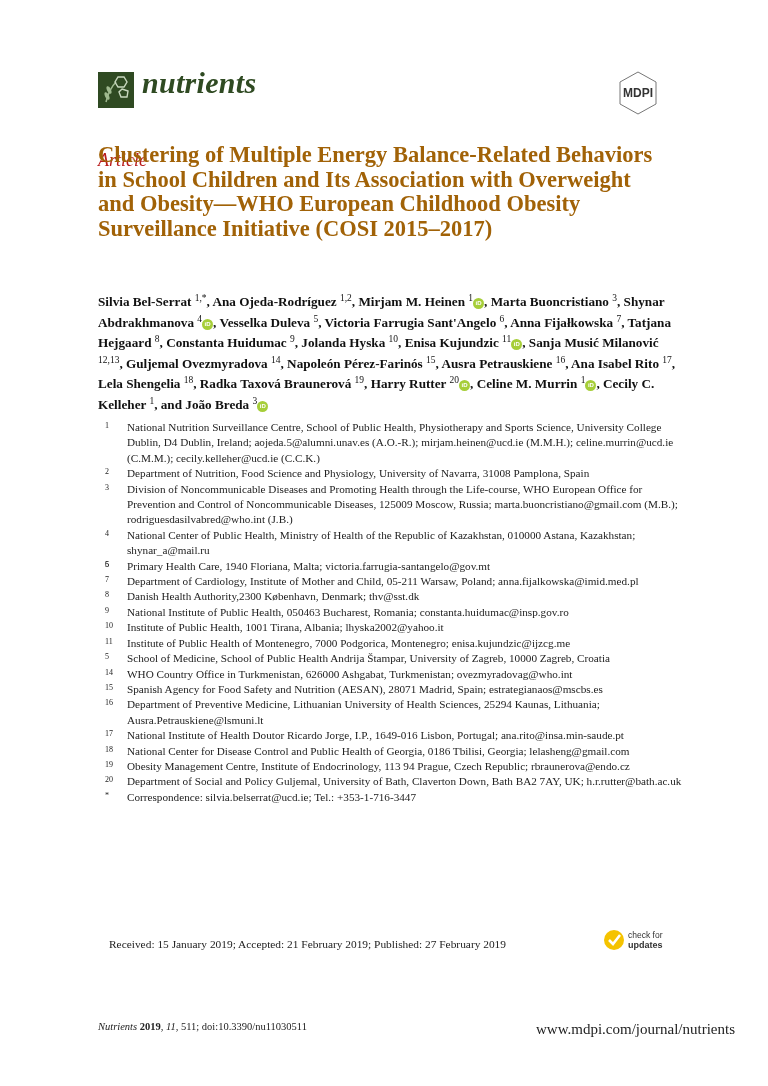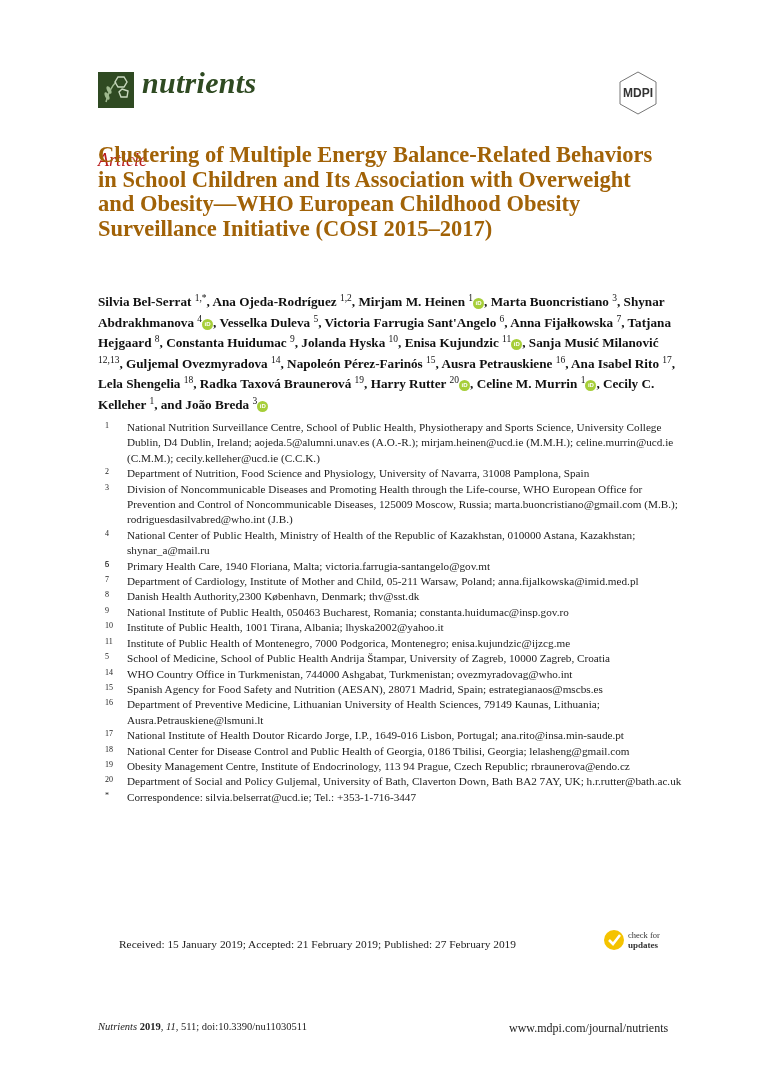--- a/index.html
+++ b/index.html
@@ -14,28 +14,28 @@
            line-height: 24.5px; color: #a16207; }
   .authors { position: absolute; left: 98px; top: 292px; width: 580px; font-size: 13.2px; font-weight: bold;
              line-height: 20.5px; color: #111; }
   .authors sup { font-weight: normal; font-size: 9.5px; line-height: 0; }
   .orcid { display: inline-block; width: 11px; height: 11px; border-radius: 50%; background: #a6ce39;
            color: #fff; font-size: 6px; text-align: center; line-height: 11px; vertical-align: 1px;
            font-family: "Liberation Sans", sans-serif; font-weight: bold; }
   .affils { position: absolute; left: 105px; top: 420px; width: 580px; font-size: 11.2px; line-height: 15.4px; color: #222; }
   .affil { position: relative; padding-left: 22px; }
   .affil-num { position: absolute; left: 0; top: -2px; font-size: 8px; }
-  .dates { position: absolute; left: 119px; top: 938px; font-size: 11.4px; color: #222; }
+  .dates { position: absolute; left: 109px; top: 938px; font-size: 11.4px; color: #222; }
   .cfu { position: absolute; left: 604px; top: 929px; width: 72px; height: 26px; }
   .cfu-circle { position: absolute; left: 0; top: 1px; width: 20px; height: 20px; border-radius: 50%; background: #f5c300; }
-  .cfu-text { position: absolute; left: 24px; top: 1px; font-family: Liberation Serif, serif; font-size: 8.5px;
+  .cfu-text { position: absolute; left: 24px; top: 1px; font-family: Liberation Sans, sans-serif; font-size: 8.5px;
               line-height: 10px; color: #333; }
   .cfu-text b { display: block; font-size: 9px; }
   .footer-left { position: absolute; left: 98px; top: 1021px; font-size: 10.5px; color: #222; }
-  .footer-right { position: absolute; left: 509px; top: 1021px; font-size: 12px; color: #222; }
+  .footer-right { position: absolute; left: 536px; top: 1021px; font-size: 15px; color: #222; }
 </style>
 </head>
 <body>
 
 <div class="logo">
   <svg width="36" height="36" viewBox="0 0 36 36">
     <path d="M8 30 C 10 22, 12 16, 18 10" stroke="#9fb98f" stroke-width="1.5" fill="none"></path>
     <ellipse cx="9" cy="24" rx="2" ry="4" fill="#9fb98f" transform="rotate(-25 9 24)"></ellipse>
     <ellipse cx="11" cy="18" rx="2" ry="4" fill="#9fb98f" transform="rotate(-25 11 18)"></ellipse>
     <polygon points="20,5 26,5 29,10 26,15 20,15 17,10" stroke="#c9d8bf" stroke-width="1.4" fill="none"></polygon>
@@ -62,23 +62,23 @@
     <div class="affil"><span class="affil-num">3</span><span>Division of Noncommunicable Diseases and Promoting Health through the Life-course, WHO European Office for Prevention and Control of Noncommunicable Diseases, 125009 Moscow, Russia; marta.buoncristiano@gmail.com (M.B.); rodriguesdasilvabred@who.int (J.B.)</span></div>
     <div class="affil"><span class="affil-num">4</span><span>National Center of Public Health, Ministry of Health of the Republic of Kazakhstan, 010000 Astana, Kazakhstan; shynar_a@mail.ru</span></div>
     <div class="affil"><span class="affil-num">5</span></div>
     <div class="affil"><span class="affil-num">6</span><span>Primary Health Care, 1940 Floriana, Malta; victoria.farrugia-santangelo@gov.mt</span></div>
     <div class="affil"><span class="affil-num">7</span><span>Department of Cardiology, Institute of Mother and Child, 05-211 Warsaw, Poland; anna.fijalkowska@imid.med.pl</span></div>
     <div class="affil"><span class="affil-num">8</span><span>Danish Health Authority,2300 København, Denmark; thv@sst.dk</span></div>
     <div class="affil"><span class="affil-num">9</span><span>National Institute of Public Health, 050463 Bucharest, Romania; constanta.huidumac@insp.gov.ro</span></div>
     <div class="affil"><span class="affil-num">10</span><span>Institute of Public Health, 1001 Tirana, Albania; lhyska2002@yahoo.it</span></div>
     <div class="affil"><span class="affil-num">11</span><span>Institute of Public Health of Montenegro, 7000 Podgorica, Montenegro; enisa.kujundzic@ijzcg.me</span></div>
     <div class="affil"><span class="affil-num">5</span><span>School of Medicine, School of Public Health Andrija Štampar, University of Zagreb, 10000 Zagreb, Croatia</span></div>
-    <div class="affil"><span class="affil-num">14</span><span>WHO Country Office in Turkmenistan, 744000 Ashgabat, Turkmenistan; ovezmyradovag@who.int</span></div>
+    <div class="affil"><span class="affil-num">14</span><span>WHO Country Office in Turkmenistan, 626000 Ashgabat, Turkmenistan; ovezmyradovag@who.int</span></div>
     <div class="affil"><span class="affil-num">15</span><span>Spanish Agency for Food Safety and Nutrition (AESAN), 28071 Madrid, Spain; estrategianaos@mscbs.es</span></div>
-    <div class="affil"><span class="affil-num">16</span><span>Department of Preventive Medicine, Lithuanian University of Health Sciences, 79149 Kaunas, Lithuania; Ausra.Petrauskiene@lsmuni.lt</span></div>
+    <div class="affil"><span class="affil-num">16</span><span>Department of Preventive Medicine, Lithuanian University of Health Sciences, 25294 Kaunas, Lithuania; Ausra.Petrauskiene@lsmuni.lt</span></div>
     <div class="affil"><span class="affil-num">17</span><span>National Institute of Health Doutor Ricardo Jorge, I.P., 1649-016 Lisbon, Portugal; ana.rito@insa.min-saude.pt</span></div>
     <div class="affil"><span class="affil-num">18</span><span>National Center for Disease Control and Public Health of Georgia, 0186 Tbilisi, Georgia; lelasheng@gmail.com</span></div>
     <div class="affil"><span class="affil-num">19</span><span>Obesity Management Centre, Institute of Endocrinology, 113 94 Prague, Czech Republic; rbraunerova@endo.cz</span></div>
     <div class="affil"><span class="affil-num">20</span><span>Department of Social and Policy Guljemal, University of Bath, Claverton Down, Bath BA2 7AY, UK; h.r.rutter@bath.ac.uk</span></div>
     <div class="affil"><span class="affil-num">*</span><span>Correspondence: silvia.belserrat@ucd.ie; Tel.: +353-1-716-3447</span></div>
   </div>
 
 <div class="dates">Received: 15 January 2019; Accepted: 21 February 2019; Published: 27 February 2019</div>
 
 <div class="cfu">

